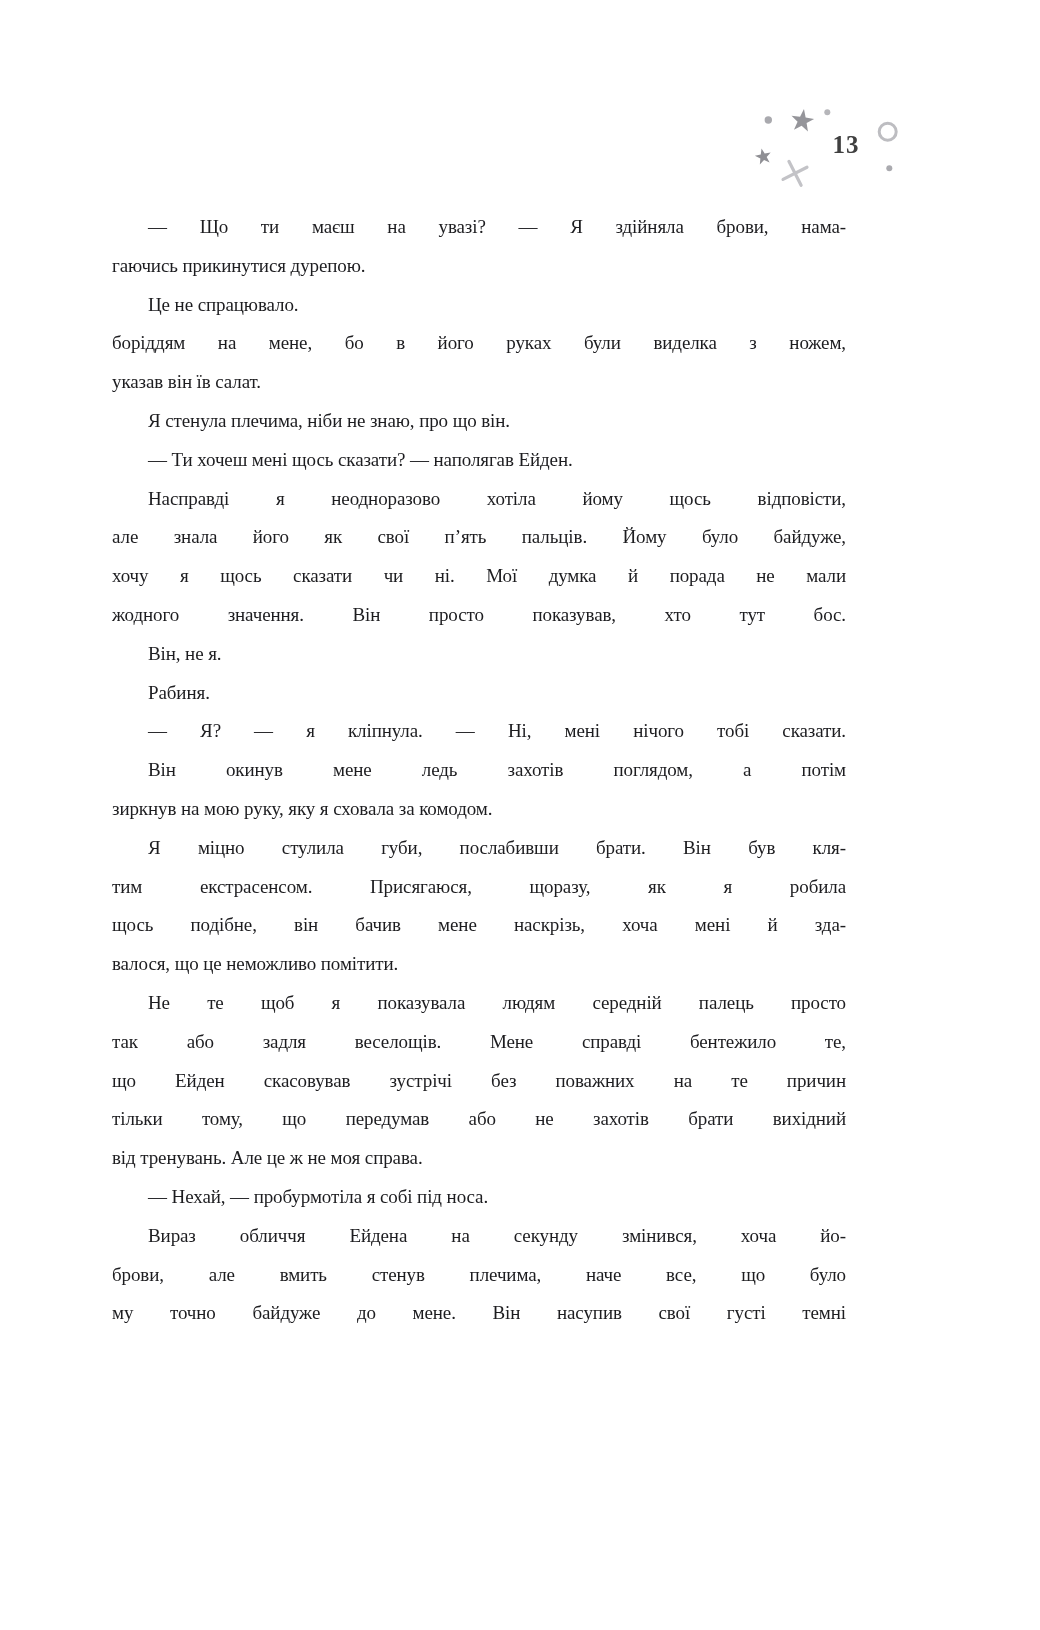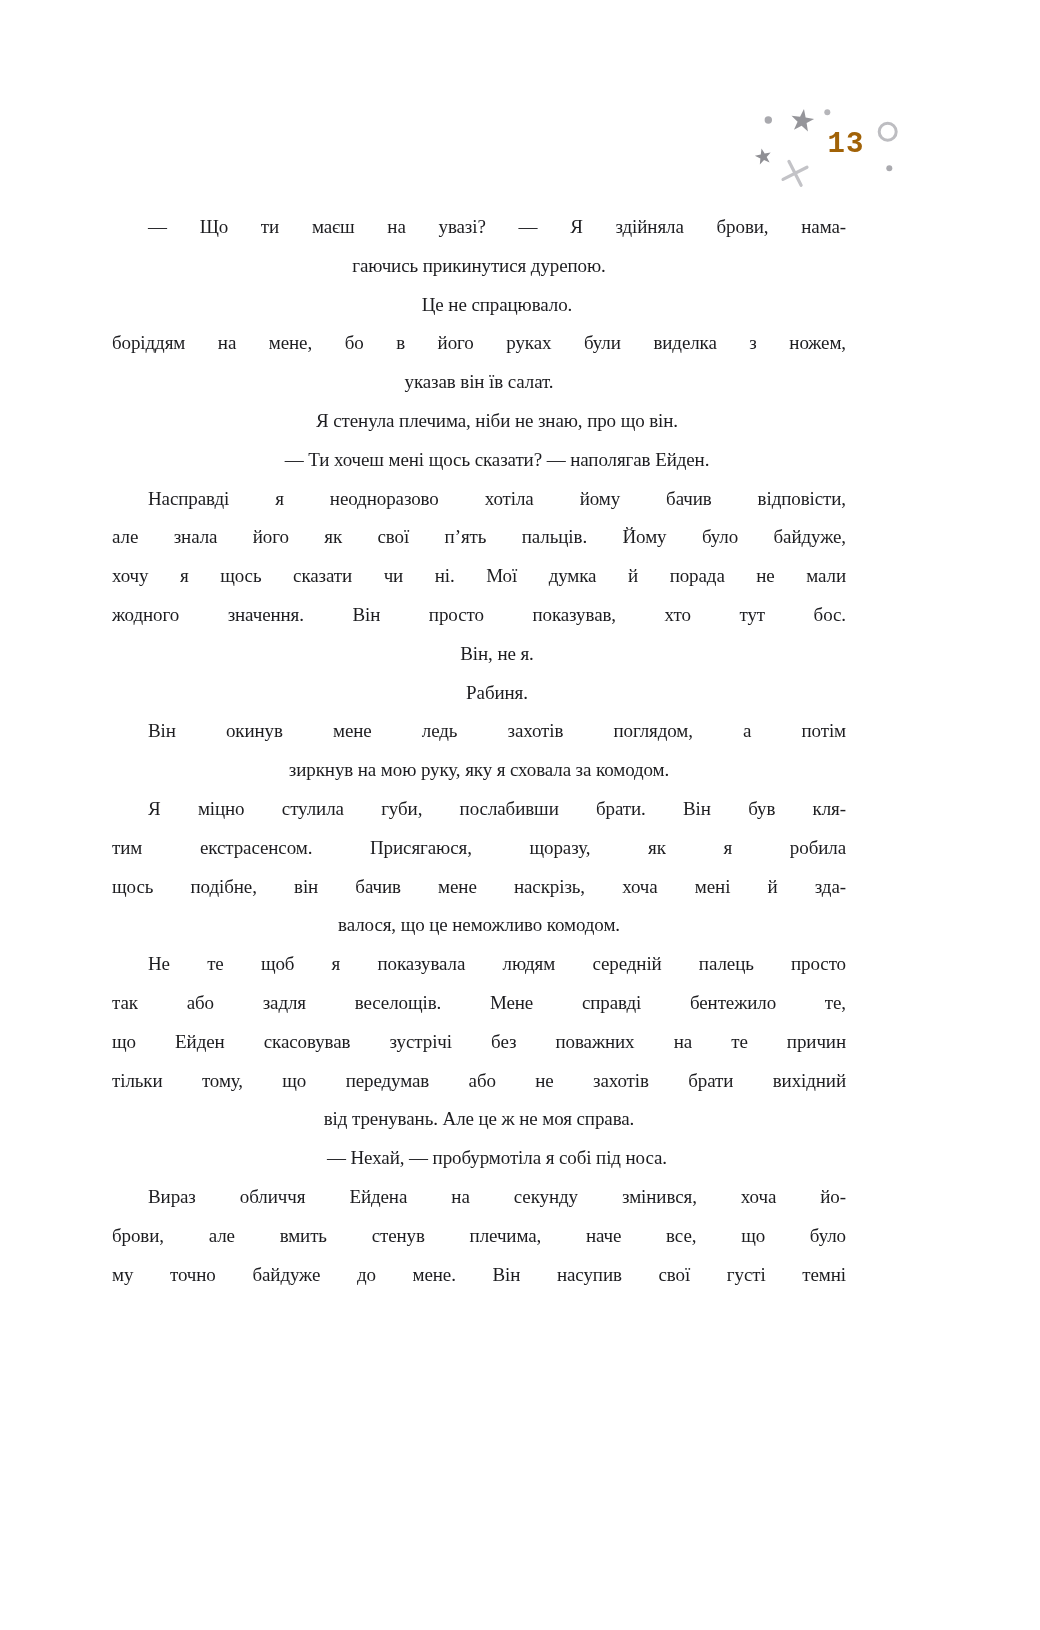--- a/index.html
+++ b/index.html
@@ -25,43 +25,43 @@
     top: 85px;
     width: 230px;
     height: 110px;
   }
   .page-number {
     position: absolute;
     left: 818px;
     top: 130px;
     width: 56px;
     text-align: center;
-    font-family: Liberation Mono, monospace;
+    font-family: Liberation Serif, serif;
     font-weight: 600;
-    font-size: 29px;
+    font-size: 25px;
     line-height: 30px;
-    color: #a16207;
+    color: #404040;
     letter-spacing: 1px;
   }
   .text-block {
     position: absolute;
     left: 112px;
     top: 208px;
     width: 734px;
     font-size: 19px;
     line-height: 38.8px;
     color: #1d1d20;
     letter-spacing: -0.1px;
   }
   .para {
     margin: 0;
     padding: 0;
   }
   .line {
-    text-align: center;
+    text-align: left;
     hyphens: none;
   }
   .line.j {
     text-align: justify;
     text-align-last: justify;
   }
   .line.ind {
     text-indent: 36px;
   }
 </style>
@@ -97,40 +97,43 @@
         <div class="line j">боріддям на мене, бо в його руках були виделка з ножем,</div>
         <div class="line">указав він їв салат.</div>
       </div>
       <div class="para">
         <div class="line ind">Я стенула плечима, ніби не знаю, про що він.</div>
       </div>
       <div class="para">
         <div class="line ind">— Ти хочеш мені щось сказати? — наполягав Ейден.</div>
       </div>
       <div class="para">
-        <div class="line j ind">Насправді я неодноразово хотіла йому бачив відповісти,</div>
+        <div class="line j ind">Насправді я неодноразово хотіла йому щось відповісти,</div>
         <div class="line j">але знала його як свої п’ять пальців. Йому було байдуже,</div>
         <div class="line j">хочу я щось сказати чи ні. Мої думка й порада не мали</div>
         <div class="line j">жодного значення. Він просто показував, хто тут бос.</div>
       </div>
       <div class="para">
         <div class="line ind">Він, не я.</div>
       </div>
       <div class="para">
         <div class="line ind">Рабиня.</div>
       </div>
       <div class="para">
+        <div class="line j ind">— Я? — я кліпнула. — Ні, мені нічого тобі сказати.</div>
+      </div>
+      <div class="para">
         <div class="line j ind">Він окинув мене ледь захотів поглядом, а потім</div>
         <div class="line">зиркнув на мою руку, яку я сховала за комодом.</div>
       </div>
       <div class="para">
         <div class="line j ind">Я міцно стулила губи, послабивши брати. Він був кля-</div>
         <div class="line j">тим екстрасенсом. Присягаюся, щоразу, як я робила</div>
         <div class="line j">щось подібне, він бачив мене наскрізь, хоча мені й зда-</div>
-        <div class="line">валося, що це неможливо комодом.</div>
+        <div class="line">валося, що це неможливо помітити.</div>
       </div>
       <div class="para">
         <div class="line j ind">Не те щоб я показувала людям середній палець просто</div>
         <div class="line j">так або задля веселощів. Мене справді бентежило те,</div>
         <div class="line j">що Ейден скасовував зустрічі без поважних на те причин</div>
         <div class="line j">тільки тому, що передумав або не захотів брати вихідний</div>
         <div class="line">від тренувань. Але це ж не моя справа.</div>
       </div>
       <div class="para">
         <div class="line ind">— Нехай, — пробурмотіла я собі під носа.</div>

